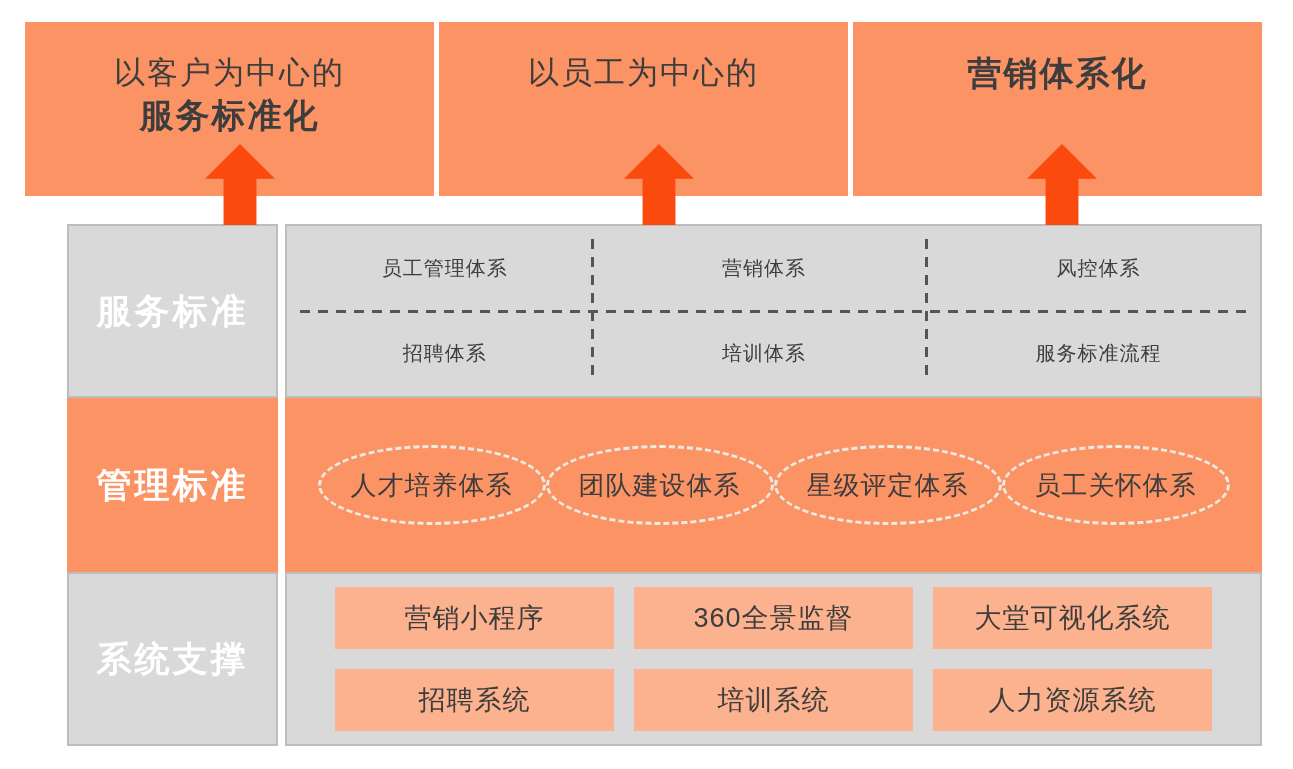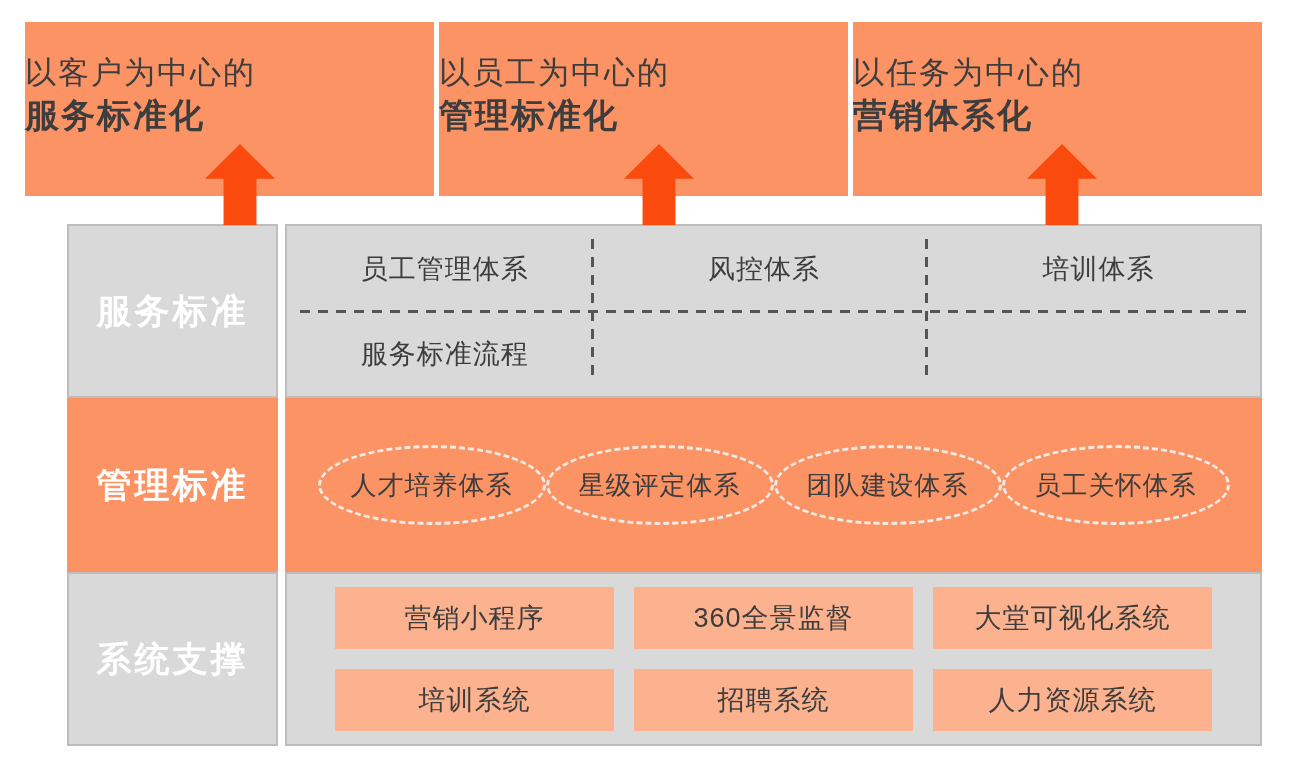--- a/index.html
+++ b/index.html
@@ -12,41 +12,41 @@
     --label-white:#FFFFFF;
     --dash-dark:#555555;
     --dash-light:#EFEAE4;
   }
   html,body{margin:0;padding:0;background:#fff;}
   body{font-family:"Liberation Sans","DejaVu Sans",sans-serif;}
   .canvas{position:relative;width:1293px;height:769px;background:#fff;overflow:hidden;}
 
   
   .header-band{position:absolute;left:25px;top:22px;width:1237px;height:174px;display:flex;gap:5px;}
-  .header-block{flex:1;background:var(--light-orange);text-align:left;padding-top:30px;box-sizing:border-box;}
+  .header-block{flex:1;background:var(--light-orange);text-align:center;padding-top:30px;box-sizing:border-box;}
   .header-line1{font-size:31px;color:var(--text-dark);letter-spacing:2px;line-height:1.35;}
   .header-line2{font-size:34px;font-weight:bold;color:var(--text-dark);letter-spacing:2px;line-height:1.25;}
 
   
   .up-arrow{position:absolute;top:144px;width:70px;height:81px;background:var(--accent-orange);z-index:3;
     clip-path:polygon(50% 0,100% 43%,73.5% 43%,73.5% 100%,26.5% 100%,26.5% 43%,0 43%);}
   .arrow-1{left:205px;} .arrow-2{left:624px;} .arrow-3{left:1027px;}
 
   
   .row{position:absolute;left:25px;width:1237px;height:174px;display:flex;gap:7px;}
   .row-1{top:224px;} .row-2{top:398px;} .row-3{top:572px;}
   .row-label{flex:0 0 211px;display:flex;align-items:center;justify-content:center;
     color:var(--label-white);font-weight:bold;font-size:35px;letter-spacing:3px;box-sizing:border-box;margin-left:42px;}
   .row-content{flex:1;position:relative;box-sizing:border-box;}
   .gray-panel{background:var(--panel-gray);border:2px solid var(--border-gray);}
   .orange-panel{background:var(--light-orange);border:none;}
 
   
   .svc-grid{position:absolute;inset:0;display:grid;grid-template-columns:31.2% 34.4% 34.4%;grid-template-rows:1fr 1fr;}
-  .svc-cell{display:flex;align-items:center;justify-content:center;font-size:27px;color:var(--text-dark);letter-spacing:1px;padding-left:12px;}
+  .svc-cell{display:flex;align-items:center;justify-content:center;font-size:20px;color:var(--text-dark);letter-spacing:1px;padding-left:12px;}
   .vdash{position:absolute;top:13px;bottom:13px;width:3px;
     background:repeating-linear-gradient(180deg,var(--dash-dark) 0 10px,transparent 10px 18px);}
   .vdash-1{left:31.2%;} .vdash-2{left:65.6%;}
   .hdash{position:absolute;left:13px;right:13px;top:50%;height:3px;margin-top:-1px;
     background:repeating-linear-gradient(90deg,var(--dash-dark) 0 10px,transparent 10px 18px);}
 
   
   .ellipse-wrap{position:absolute;inset:0;display:flex;align-items:center;justify-content:center;}
   .ellipse{width:228px;height:80px;border:3px dashed var(--dash-light);border-radius:50%;
     display:flex;align-items:center;justify-content:center;font-size:26px;color:var(--text-dark);letter-spacing:1px;box-sizing:border-box;}
@@ -62,72 +62,72 @@
 
 <div class="canvas">
 
   <div class="header-band">
     <section class="header-block">
       <div class="header-line1">以客户为中心的</div>
       <div class="header-line2">服务标准化</div>
     </section>
     <section class="header-block">
       <div class="header-line1">以员工为中心的</div>
-      <div class="header-line2">管理标准化</div>
     </section>
     <section class="header-block">
-      <div class="header-line1">以任务为中心的</div>
       <div class="header-line2">营销体系化</div>
     </section>
   </div>
 
   <div class="up-arrow arrow-1"></div>
   <div class="up-arrow arrow-2"></div>
   <div class="up-arrow arrow-3"></div>
 
   <div class="row row-1">
     <div class="row-label gray-panel">
       <span>服务标准</span>
     </div>
     <div class="row-content gray-panel">
       <div class="svc-grid">
         <div class="svc-cell">员工管理体系</div>
+        <div class="svc-cell">营销体系</div>
         <div class="svc-cell">风控体系</div>
+        <div class="svc-cell">招聘体系</div>
         <div class="svc-cell">培训体系</div>
         <div class="svc-cell">服务标准流程</div>
       </div>
       <div class="vdash vdash-1"></div>
       <div class="vdash vdash-2"></div>
       <div class="hdash"></div>
     </div>
   </div>
 
   <div class="row row-2">
     <div class="row-label orange-panel">
       <span>管理标准</span>
     </div>
     <div class="row-content orange-panel">
       <div class="ellipse-wrap">
         <div class="ellipse">人才培养体系</div>
+        <div class="ellipse">团队建设体系</div>
         <div class="ellipse">星级评定体系</div>
-        <div class="ellipse">团队建设体系</div>
         <div class="ellipse">员工关怀体系</div>
       </div>
     </div>
   </div>
 
   <div class="row row-3">
     <div class="row-label gray-panel">
       <span>系统支撑</span>
     </div>
     <div class="row-content gray-panel">
       <div class="sys-grid">
         <div class="sys-box">营销小程序</div>
         <div class="sys-box">360全景监督</div>
         <div class="sys-box">大堂可视化系统</div>
+        <div class="sys-box">招聘系统</div>
         <div class="sys-box">培训系统</div>
-        <div class="sys-box">招聘系统</div>
         <div class="sys-box">人力资源系统</div>
       </div>
     </div>
   </div>
 
 </div>
 
 </body></html>

